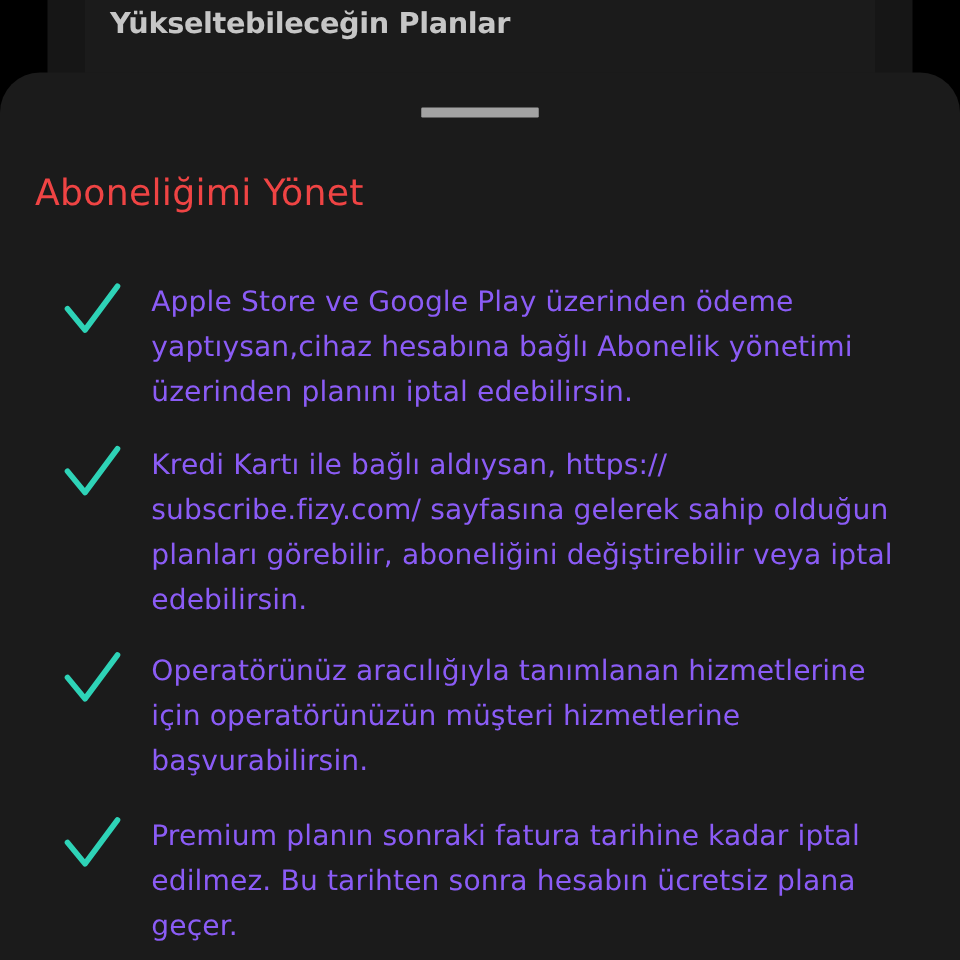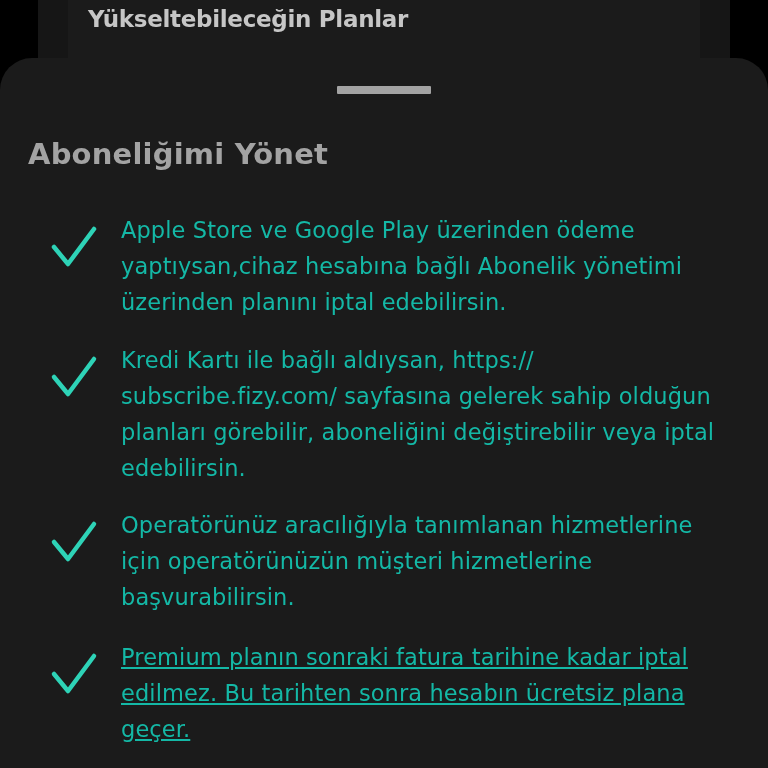--- a/index.html
+++ b/index.html
@@ -60,44 +60,45 @@
       width: 94px;
       height: 8px;
       background: #a3a3a3;
       border-radius: 1px;
     }
     .sheet-title {
       position: absolute;
       left: 28px;
       top: 79px;
       font-size: 29px;
-      color: #a3a3a3;
-      font-weight: bold;
+      color: #ef4444;
+      font-weight: normal;
       white-space: nowrap;
       letter-spacing: 0.2px;
     }
     .item {
       position: absolute;
       left: 0;
       width: 768px;
     }
     .check {
       position: absolute;
       left: 50px;
       width: 48px;
       height: 46px;
     }
     .item-text {
       position: absolute;
       left: 121px;
       width: 610px;
       font-size: 22.5px;
       line-height: 36px;
-      color: #14b8a6;
+      color: #8b5cf6;
       letter-spacing: 0.1px;
+      margin-top: 12px;
     }
   </style>
 </head>
 <body>
 
 <div class="stage">
   <div class="bg-outer"></div>
   <div class="bg-inner">
   </div>
   <div class="bg-heading">Yükseltebileceğin Planlar</div>
@@ -124,16 +125,16 @@
       <svg class="check" style="top:5px;" viewBox="0 0 48 46">
         <polyline points="4,22 18,39 44,4" fill="none" stroke="#2ed3b7" stroke-width="4.5" stroke-linecap="round" stroke-linejoin="round"></polyline>
       </svg>
       <div class="item-text" style="top:-8px;">Operatörünüz aracılığıyla tanımlanan hizmetlerine için operatörünüzün müşteri hizmetlerine başvurabilirsin.</div>
     </div>
 
     <div class="item" style="top:589px;">
       <svg class="check" style="top:5px;" viewBox="0 0 48 46">
         <polyline points="4,22 18,39 44,4" fill="none" stroke="#2ed3b7" stroke-width="4.5" stroke-linecap="round" stroke-linejoin="round"></polyline>
       </svg>
-      <div class="item-text" style="top:-8px;text-decoration:underline;">Premium planın sonraki fatura tarihine kadar iptal edilmez. Bu tarihten sonra hesabın ücretsiz plana geçer.</div>
+      <div class="item-text" style="top:-8px;">Premium planın sonraki fatura tarihine kadar iptal edilmez. Bu tarihten sonra hesabın ücretsiz plana geçer.</div>
     </div>
   </div>
 </div>
 
 </body></html>

